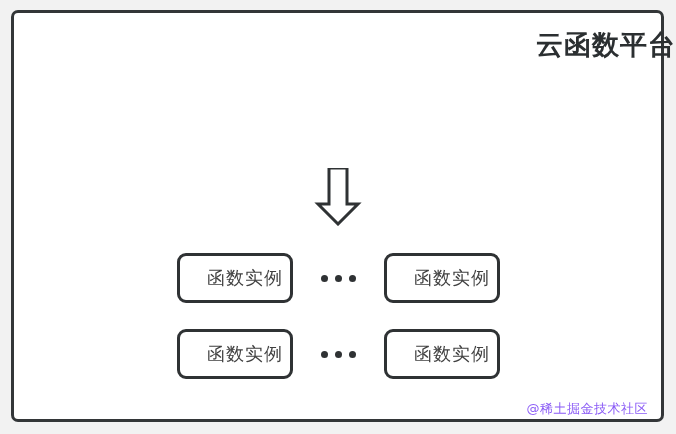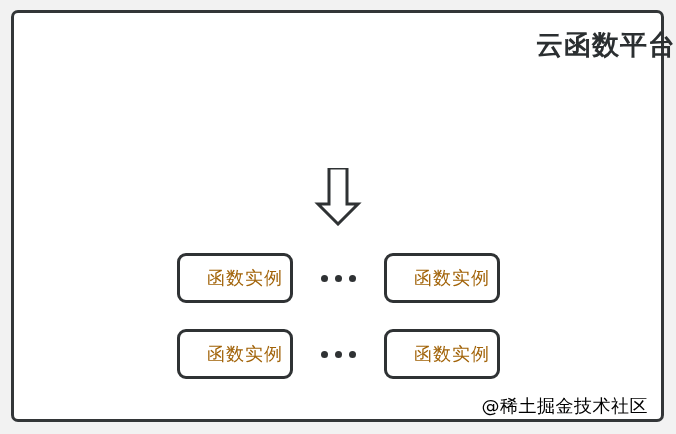--- a/index.html
+++ b/index.html
@@ -93,21 +93,21 @@
     box-sizing: border-box;
     border: 3px solid #2f3234;
     border-radius: 9px;
     background: #ffffff;
     display: flex;
     align-items: center;
     justify-content: center;
   }
   .instance-label {
     font-size: 18px;
-    color: #a16207;
+    color: #404040;
     letter-spacing: 1px;
     white-space: nowrap;
     margin-left: 21px;
   }
   .row-ellipsis {
     width: 91px;
     display: flex;
     align-items: center;
     justify-content: center;
     gap: 7px;
@@ -117,22 +117,22 @@
     width: 7px;
     height: 7px;
     border-radius: 50%;
     background: #2f3234;
   }
   
   .watermark {
     position: absolute;
     right: 28px;
     bottom: 16px;
-    font-size: 18px;
-    color: #000000;
+    font-size: 13px;
+    color: #8b5cf6;
     letter-spacing: 0.5px;
     white-space: nowrap;
   }
 </style>
 </head>
 <body>
 
 <div id="canvas">
 
   <div class="outer-frame"></div>

